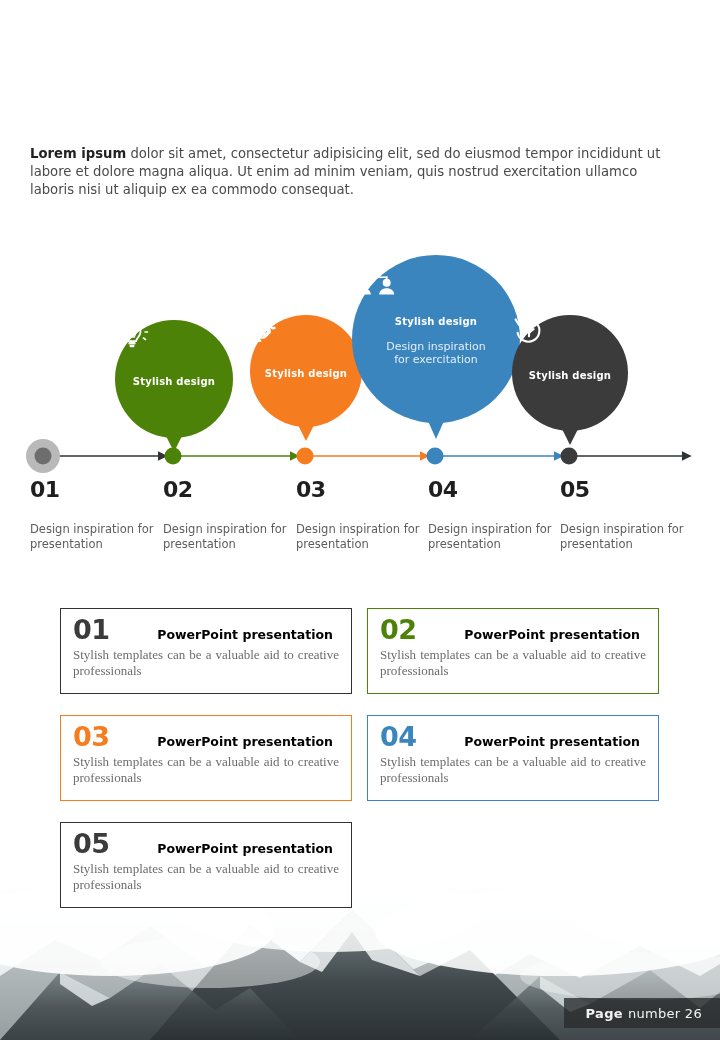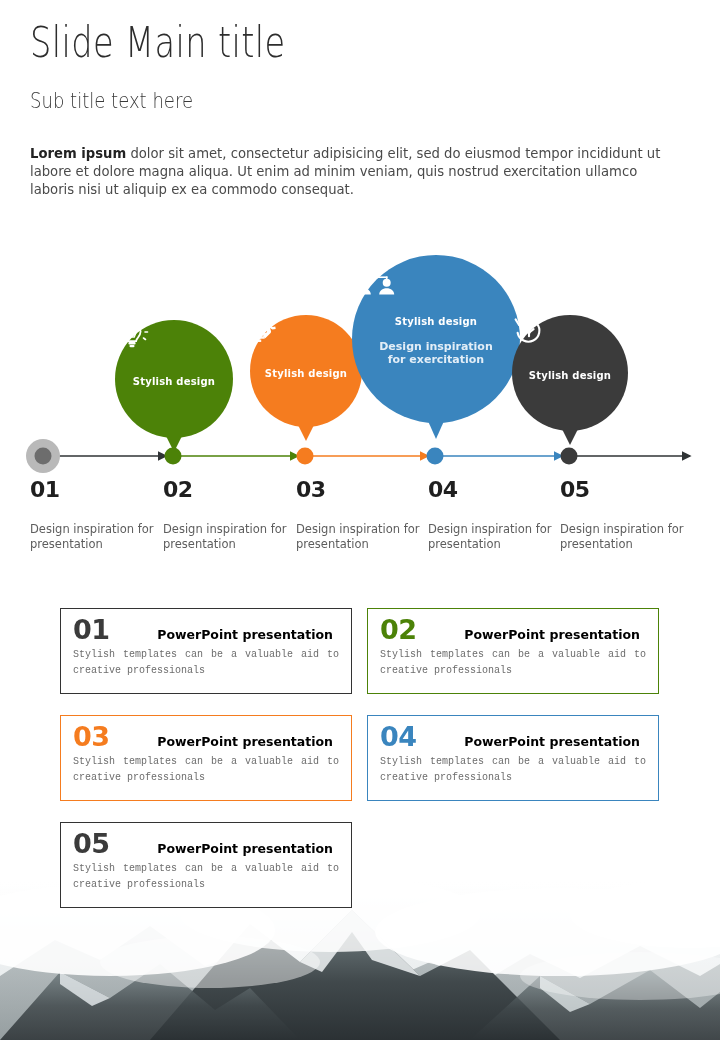--- a/index.html
+++ b/index.html
@@ -34,21 +34,21 @@
 
   
   .tl{position:absolute;left:0;top:240px;width:720px;height:310px;}
   .tl svg{position:absolute;left:0;top:0;}
 
   .bub{position:absolute;border-radius:50%;color:#fff;text-align:center;
        display:flex;flex-direction:column;align-items:center;justify-content:center;}
   .bub .ico{margin-bottom:4px;line-height:0;}
   .bub .ttl{font-size:10px;font-weight:700;letter-spacing:.2px;
        font-family:"DejaVu Sans","Liberation Sans",sans-serif;}
-  .bub .sub{font-size:11px;line-height:13.5px;margin-top:13px;font-weight:700;
+  .bub .sub{font-size:11px;line-height:13.5px;margin-top:13px;font-weight:400;
        color:#e3eef7;font-family:"DejaVu Sans","Liberation Sans",sans-serif;}
   .tail{position:absolute;width:0;height:0;border-left:8px solid transparent;
         border-right:8px solid transparent;}
 
   .b1{left:115px;top:80px;width:118px;height:118px;background:#4c8208;}
   .t1{left:166px;top:196px;border-top:16px solid #4c8208;}
   .b2{left:250px;top:75px;width:112px;height:112px;background:#f57c1f;}
   .t2{left:298px;top:185px;border-top:16px solid #f57c1f;}
   .b3{left:352px;top:15px;width:168px;height:168px;background:#3a85be;}
   .t3{left:428px;top:181px;border-top:18px solid #3a85be;}
@@ -64,41 +64,37 @@
 
   
   .cards{position:absolute;left:0;top:608px;width:720px;height:310px;}
   .card{position:absolute;width:292px;height:86px;background:#fff;
         border:1.6px solid #333;box-sizing:border-box;padding:6px 12px 0 12px;}
   .card .row{display:flex;align-items:baseline;}
   .card .cnum{font-size:27px;font-weight:700;line-height:30px;color:#3b3b3b;
         font-family:"DejaVu Sans","Liberation Sans",sans-serif;letter-spacing:-.5px;}
   .card .chead{font-size:12.5px;font-weight:700;color:#000000;margin-left:auto;
         padding-right:6px;font-family:"DejaVu Sans","Liberation Sans",sans-serif;}
-  .card .cbody{font-size:10px;line-height:16px;color:#6c6c6c;text-align:justify;
-        margin-top:2px;font-family:Liberation Mono, monospace;}
+  .card .cbody{font-size:13px;line-height:16px;color:#6c6c6c;text-align:justify;
+        margin-top:2px;font-family:Liberation Serif, serif;}
 
   
   .photo{position:absolute;left:0;bottom:0;width:720px;height:160px;overflow:hidden;}
   .photo svg{display:block;}
   .pagebar{position:absolute;right:0;bottom:12px;height:30px;background:rgba(40,42,44,.78);
         display:flex;align-items:center;padding:0 18px 0 22px;}
   .pagebar span{font-size:13px;color:#f2f2f2;letter-spacing:.3px;
         font-family:"DejaVu Sans","Liberation Sans",sans-serif;}
   .pagebar .pb{font-weight:700;margin-right:5px;}
 </style>
 </head>
 <body>
 
 <div class="slide">
 
-  <div class="hdr">
-    <h1>Slide Main title</h1>
-    <h2>Sub title text here</h2>
-  </div>
 
   <div class="body-copy">
     <b>Lorem ipsum</b><span> dolor sit amet, consectetur adipisicing elit, sed do eiusmod tempor incididunt ut labore et dolore magna aliqua. Ut enim ad minim veniam, quis nostrud exercitation ullamco laboris nisi ut aliquip ex ea commodo consequat.</span>
   </div>
 
   <div class="tl">
 
     <svg width="720" height="310">
       <defs>
         <marker id="ad" markerWidth="7" markerHeight="7" refX="5" refY="3" orient="auto">
@@ -295,15 +291,19 @@
       <path d="M470 160 L540 96 L590 124 L650 90 L700 128 L720 112 L720 160 Z" fill="url(#rock)" opacity=".8"></path>
       <path d="M540 96 L590 124 L570 132 L540 108 Z" fill="#e6ecee" opacity=".75"></path>
       <ellipse cx="110" cy="50" rx="165" ry="46" fill="#ffffff" opacity=".9"></ellipse>
       <ellipse cx="330" cy="34" rx="150" ry="38" fill="#ffffff" opacity=".82"></ellipse>
       <ellipse cx="560" cy="52" rx="185" ry="44" fill="#ffffff" opacity=".88"></ellipse>
       <ellipse cx="690" cy="34" rx="120" ry="34" fill="#ffffff" opacity=".9"></ellipse>
       <ellipse cx="210" cy="82" rx="110" ry="26" fill="#ffffff" opacity=".45"></ellipse>
       <ellipse cx="640" cy="96" rx="120" ry="24" fill="#ffffff" opacity=".35"></ellipse>
       <rect width="720" height="34" fill="url(#snowfade)"></rect>
     </svg>
+    <div class="pagebar">
+      <span class="pb">Page</span>
+      <span>number 26</span>
+    </div>
   </div>
 
 </div>
 
 </body></html>

